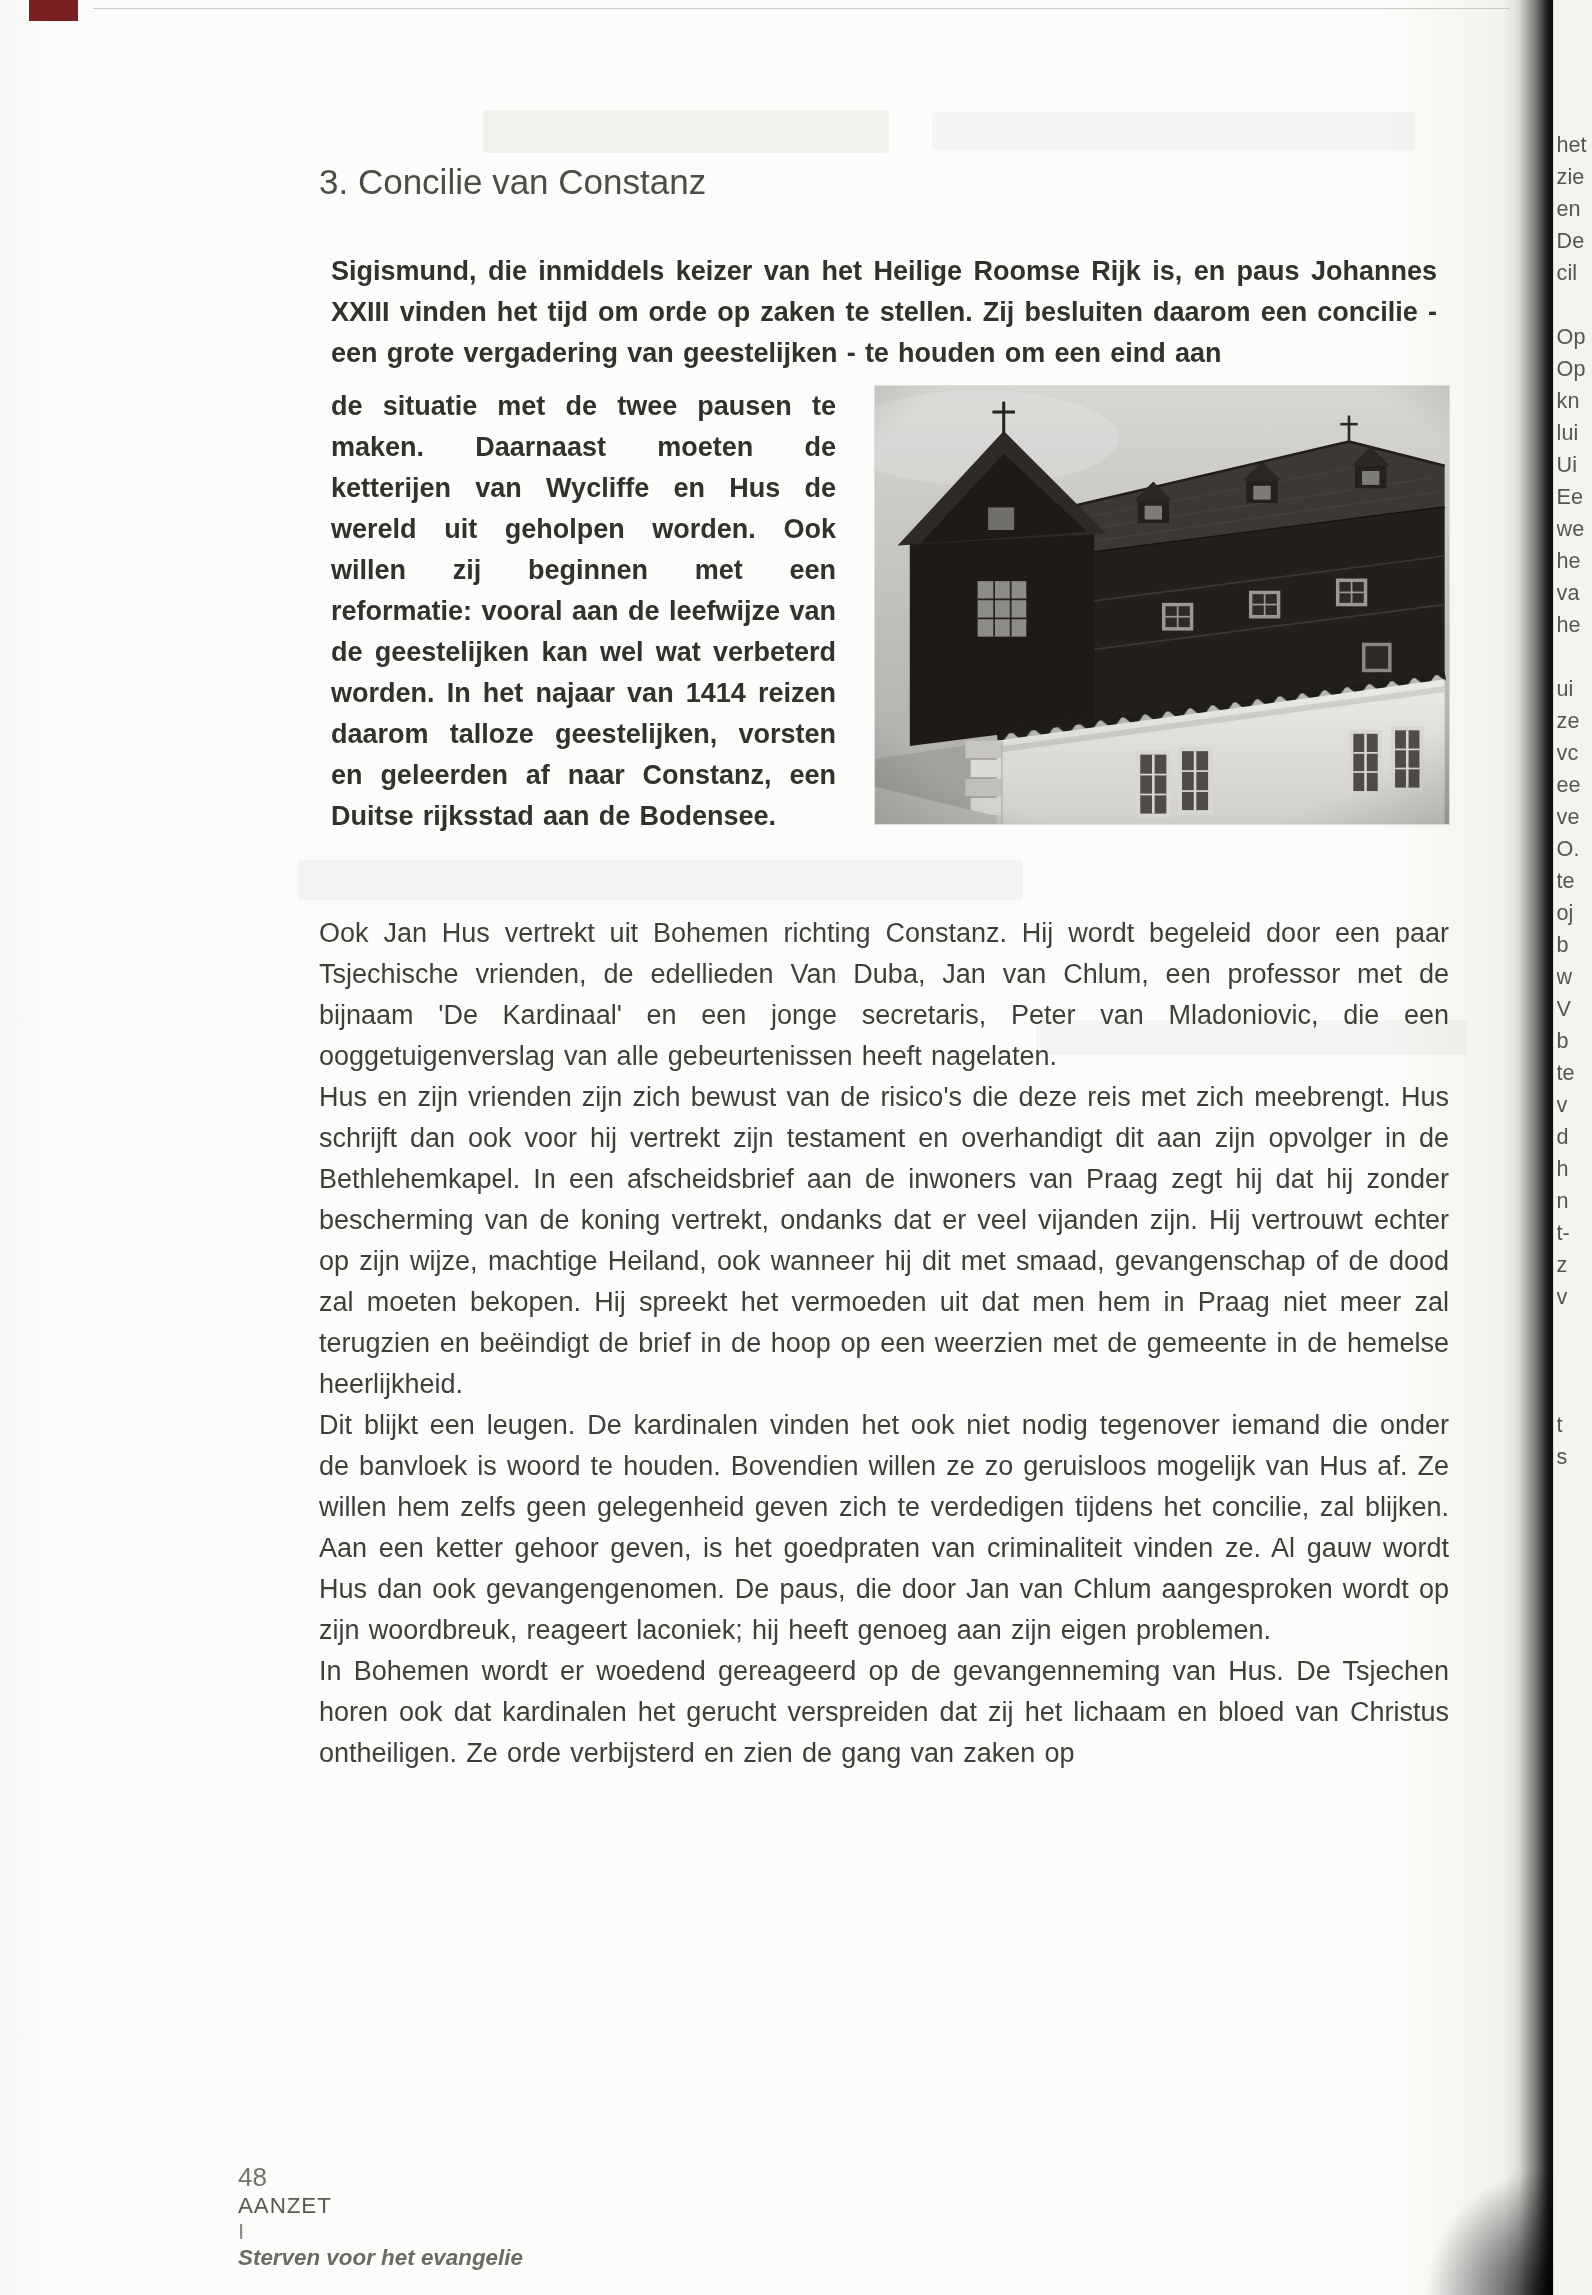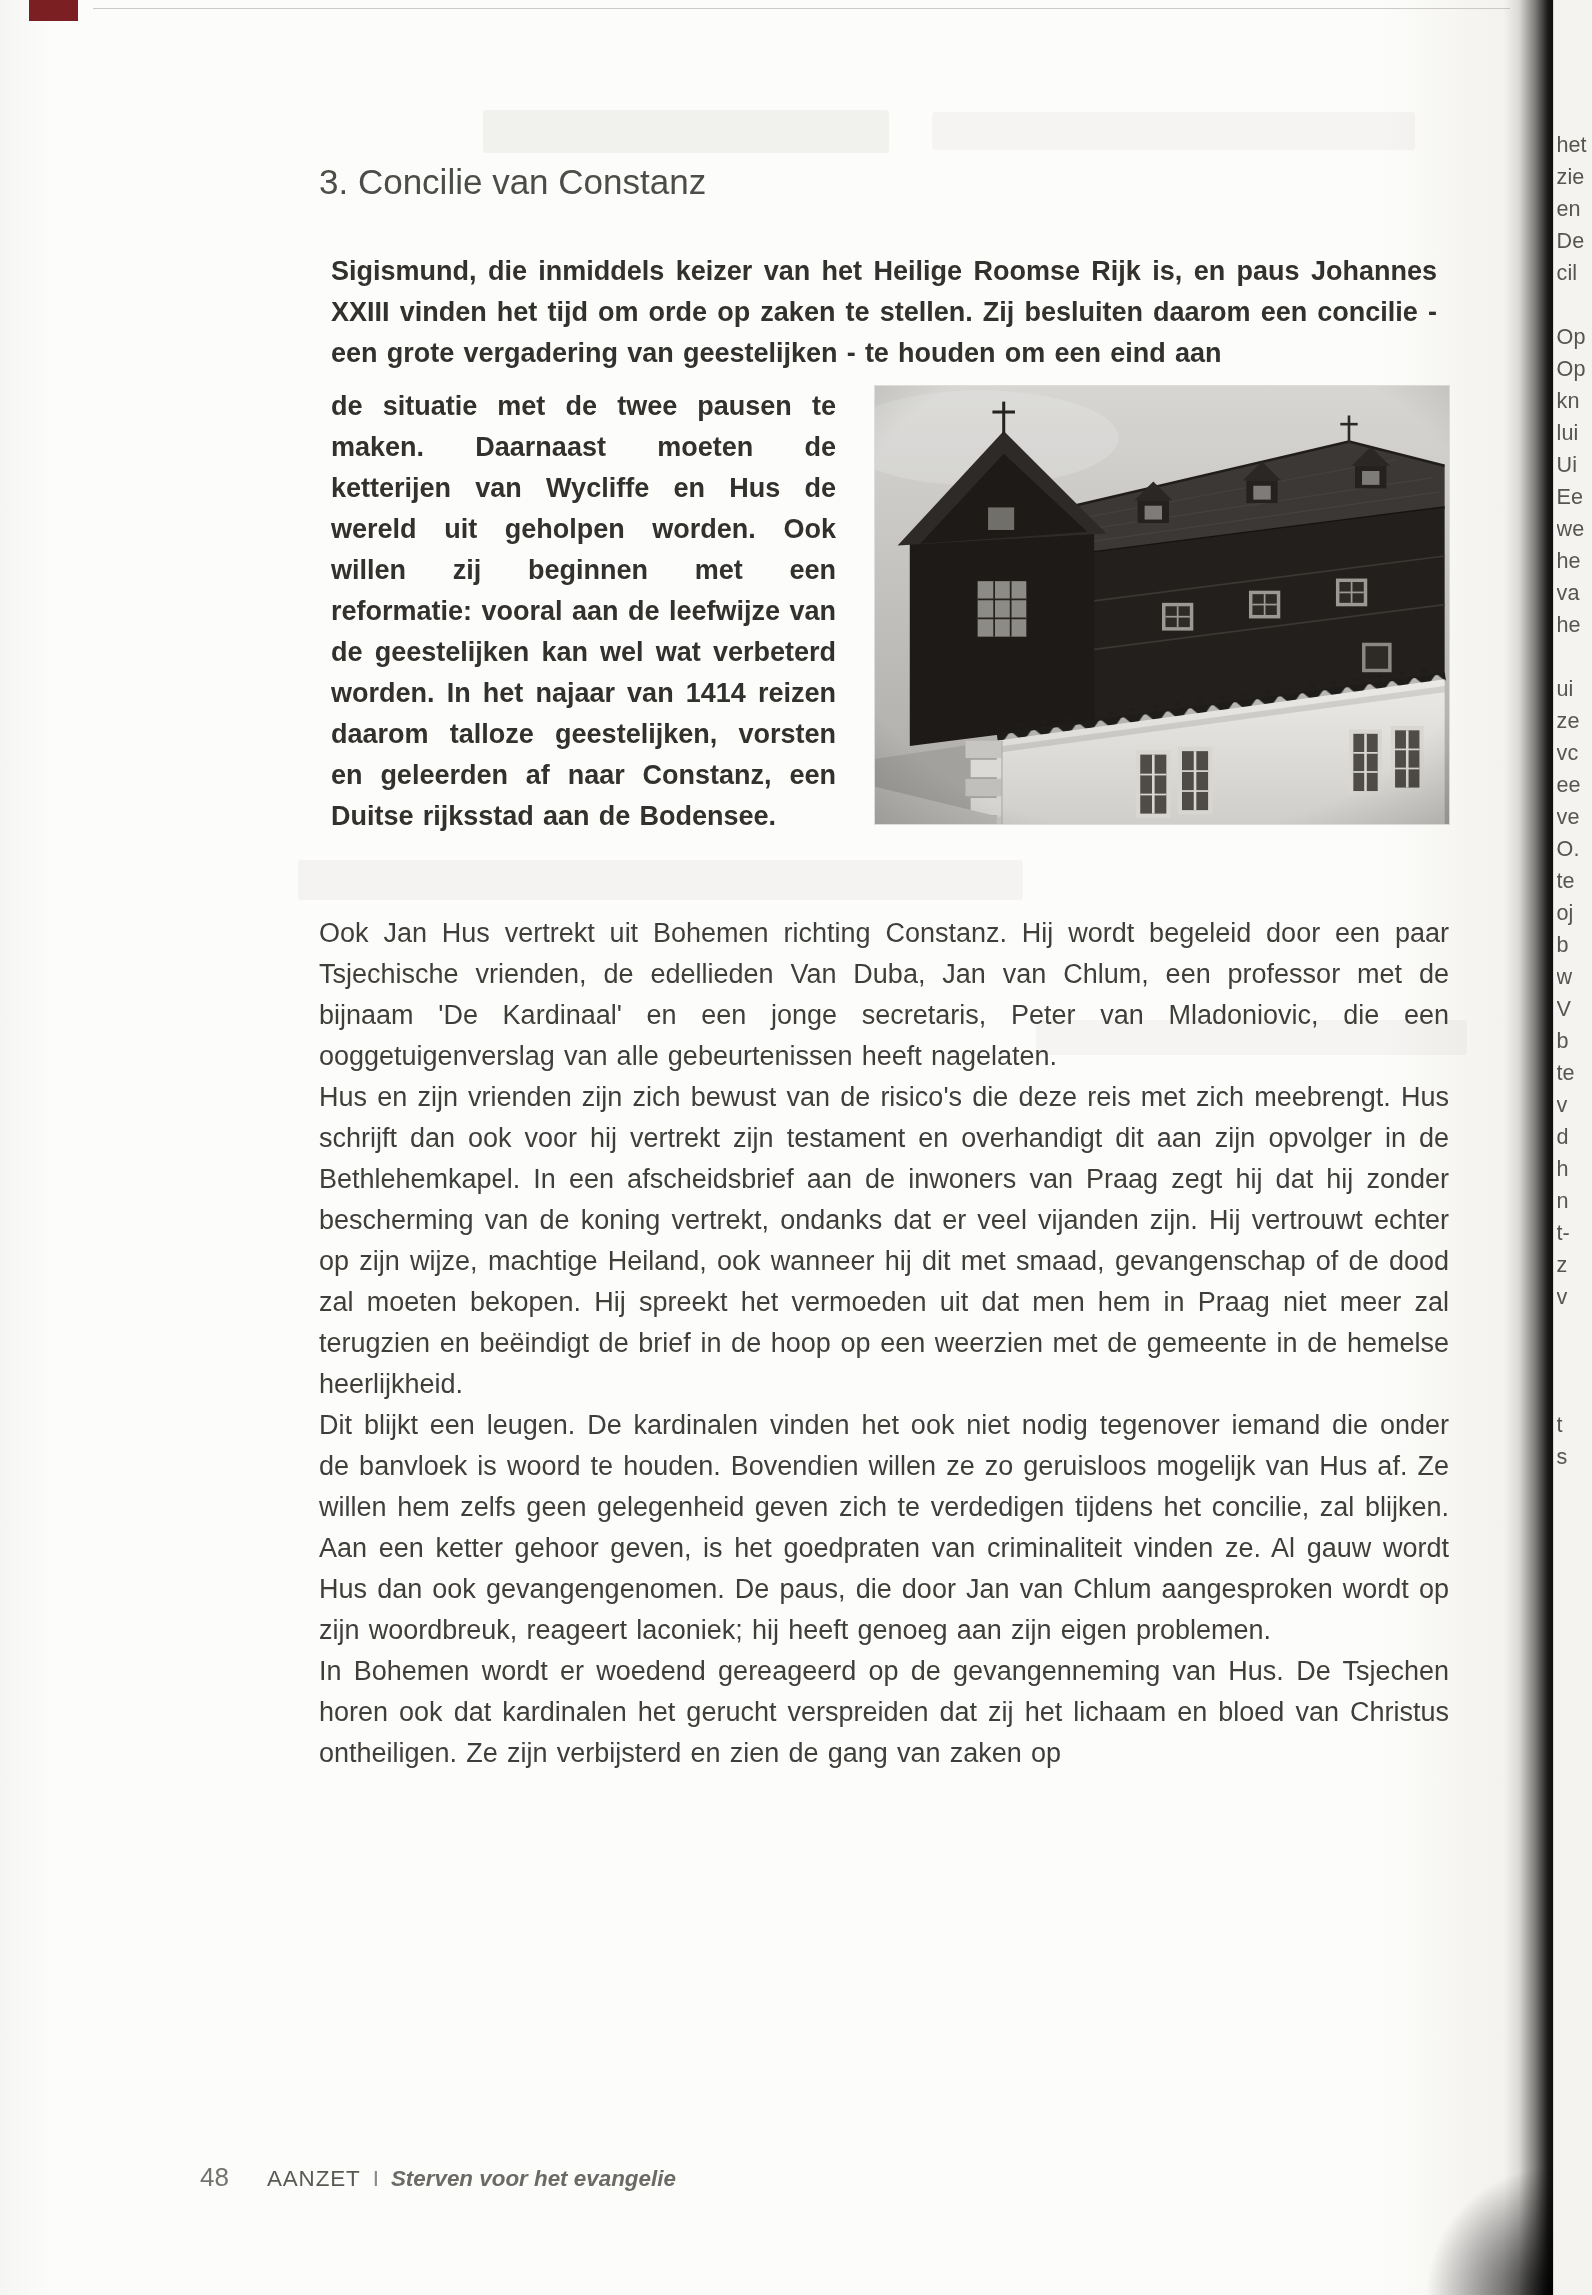--- a/index.html
+++ b/index.html
@@ -27,21 +27,21 @@
   
   .content{position:absolute;left:319px;top:160px;width:1130px;color:#403e3b;}
   .title{margin:0 0 48px 0;font-size:35px;line-height:43px;font-weight:400;color:#4d4c49;}
   .lead p{margin:12px;font-size:27px;line-height:41px;font-weight:700;color:#33312e;text-align:justify;word-spacing:1.7px;}
   .photo{float:right;width:574px;height:438px;margin:0 0 5.2px 39px;outline:0.9px solid rgba(0,0,0,0.12);}
   .photo svg{display:block;width:100%;height:100%;}
   .clear{clear:both;}
   .bodytext{margin-top:64px;}
   .bodytext p{margin:0;font-size:27px;line-height:41px;font-weight:400;color:#403e3b;text-align:justify;word-spacing:1.7px;}
   
-  .footer{position:absolute;left:200px;top:2162px;display:flex;align-items:baseline;}
+  .footer{position:absolute;left:200px;top:2162px;display:flex;align-items:baseline;flex-direction:column;}
   .footer .pagenum{font-size:26px;color:#73726e;}
   .footer .book{margin-left:38px;font-size:22.4px;color:#5a5954;letter-spacing:0.9px;}
   .footer .sep{margin:0 12px;font-size:22.4px;color:#8a8984;}
   .footer .chapter{font-size:22.4px;font-style:italic;color:#6b6a64;font-weight:bold;}
 </style>
 </head>
 <body>
 
 <div class="canvas">
 
@@ -200,21 +200,21 @@
 
       <p>de situatie met de twee pausen te maken. Daarnaast moeten de ketterijen van Wycliffe en Hus de wereld uit geholpen worden. Ook willen zij beginnen met een reformatie: vooral aan de leefwijze van de geestelijken kan wel wat verbeterd worden. In het najaar van 1414 reizen daarom talloze geestelijken, vorsten en geleerden af naar Constanz, een Duitse rijksstad aan de Bodensee.</p>
     </div>
 
     <div class="clear"></div>
 
     <div class="bodytext">
       <p>Ook Jan Hus vertrekt uit Bohemen richting Constanz. Hij wordt begeleid door een paar Tsjechische vrienden, de edellieden Van Duba, Jan van Chlum, een professor met de bijnaam 'De Kardinaal' en een jonge secretaris, Peter van Mladoniovic, die een ooggetuigenverslag van alle gebeurtenissen heeft nagelaten.</p>
       <p>Hus en zijn vrienden zijn zich bewust van de risico's die deze reis met zich meebrengt. Hus schrijft dan ook voor hij vertrekt zijn testament en overhandigt dit aan zijn opvolger in de Bethlehemkapel. In een afscheidsbrief aan de inwoners van Praag zegt hij dat hij zonder bescherming van de koning vertrekt, ondanks dat er veel vijanden zijn. Hij vertrouwt echter op zijn wijze, machtige Heiland, ook wanneer hij dit met smaad, gevangenschap of de dood zal moeten bekopen. Hij spreekt het vermoeden uit dat men hem in Praag niet meer zal terugzien en beëindigt de brief in de hoop op een weerzien met de gemeente in de hemelse heerlijkheid.</p>
       <p>Dit blijkt een leugen. De kardinalen vinden het ook niet nodig tegenover iemand die onder de banvloek is woord te houden. Bovendien willen ze zo geruisloos mogelijk van Hus af. Ze willen hem zelfs geen gelegenheid geven zich te verdedigen tijdens het concilie, zal blijken. Aan een ketter gehoor geven, is het goedpraten van criminaliteit vinden ze. Al gauw wordt Hus dan ook gevangengenomen. De paus, die door Jan van Chlum aangesproken wordt op zijn woordbreuk, reageert laconiek; hij heeft genoeg aan zijn eigen problemen.</p>
-      <p>In Bohemen wordt er woedend gereageerd op de gevangenneming van Hus. De Tsjechen horen ook dat kardinalen het gerucht verspreiden dat zij het lichaam en bloed van Christus ontheiligen. Ze zijn verbijsterd en zien de gang van zaken op</p>
+      <p>In Bohemen wordt er woedend gereageerd op de gevangenneming van Hus. De Tsjechen horen ook dat kardinalen het gerucht verspreiden dat zij het lichaam en bloed van Christus ontheiligen. Ze orde verbijsterd en zien de gang van zaken op</p>
     </div>
   </div>
 
   <div class="footer">
     <span class="pagenum">48</span>
     <span class="book">AANZET</span>
     <span class="sep">I</span>
     <span class="chapter">Sterven voor het evangelie</span>
   </div>
 

